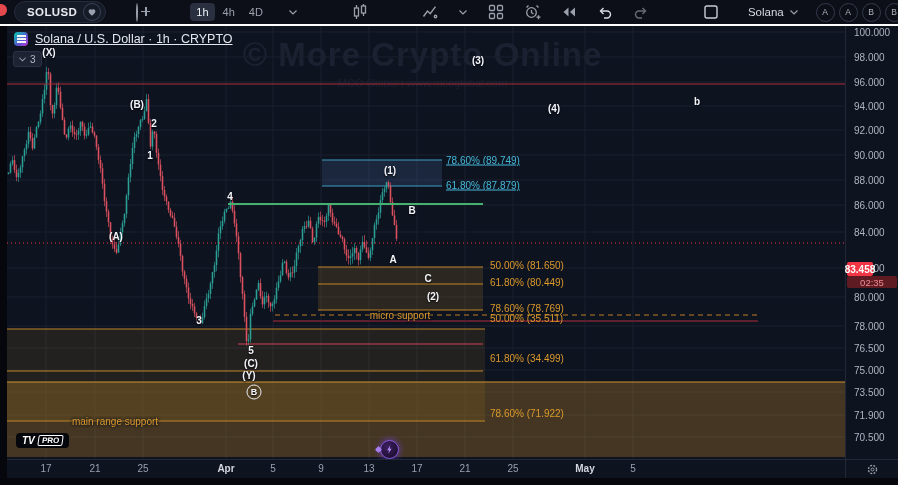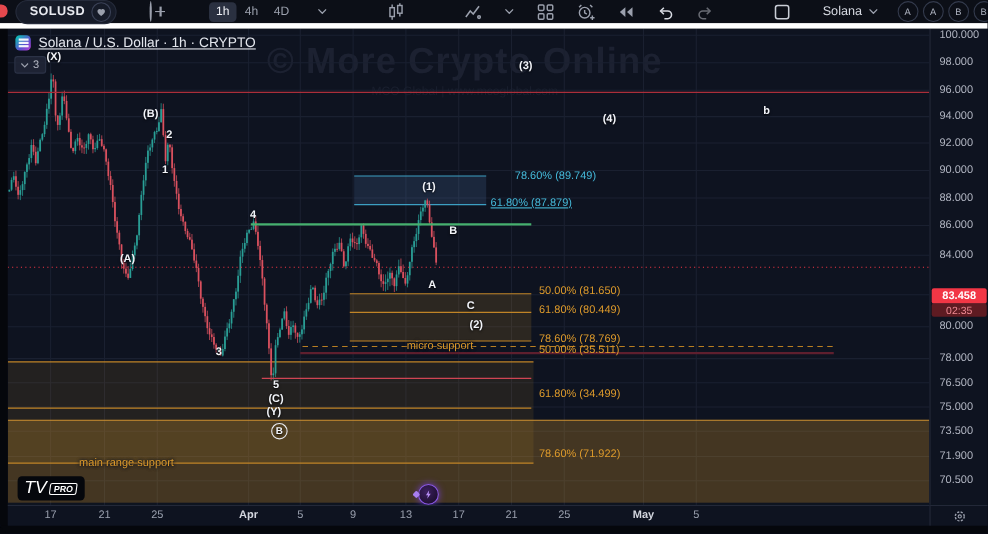--- a/index.html
+++ b/index.html
@@ -1,21 +1,21 @@
 <!DOCTYPE html>
 <html><head>
 <meta charset="utf-8">
 <style>
   html,body{margin:0;padding:0;background:#05070c;}
   #app{position:relative;width:898px;height:485px;overflow:hidden;background:#0e1320;
        font-family:"Liberation Sans","DejaVu Sans",sans-serif;color:#b4b8c4;
        border-radius:0 0 0 10px;}
   
   #toolbar{position:absolute;left:0;top:0;width:898px;height:26px;background:#0c0f17;
-           border-bottom:5px solid #ffffff;display:flex;align-items:center;padding-left:10px;box-sizing:border-box;z-index:30;gap:18px;}
+           border-bottom:2px solid #ffffff;display:flex;align-items:center;padding-left:10px;box-sizing:border-box;z-index:30;gap:18px;}
   .traffic-dot{position:absolute;left:-5px;top:4px;width:12px;height:12px;border-radius:50%;background:#e5484d;}
   .symbol-pill{display:flex;align-items:center;gap:6px;background:#161b28;border:1px solid #262c3c;
                border-radius:12px;height:20px;padding:0 4px 0 12px;margin-left:4px;cursor:pointer;}
   .sym-text{color:#e8eaf0;font-size:11.5px;font-weight:700;letter-spacing:.4px;}
   .fav-circ{width:16px;height:16px;border-radius:50%;border:1px solid #3a4156;display:flex;align-items:center;justify-content:center;}
   .tb-circle{width:17px;height:17px;border-radius:50%;border:1.3px solid #9ba0ad;margin-left:12px;position:relative;cursor:pointer;}
   .tb-circle:before,.tb-circle:after{content:"";position:absolute;background:#9ba0ad;}
   .tb-circle:before{left:4px;top:7.5px;width:9px;height:1.4px;}
   .tb-circle:after{left:7.8px;top:3.8px;width:1.4px;height:9px;}
   .tb-sep{width:1px;height:15px;background:#242a3a;margin:0 8px;}
@@ -55,35 +55,35 @@
                       text-align:center;font-size:9px;}
   .fib-label{position:absolute;transform:translateY(-50%);font-size:10px;white-space:nowrap;}
   .fib-cyan{color:#45b8d8;}
   .fib-orange{color:#dd9a2b;}
   .support-label{position:absolute;transform:translate(-50%,-50%);font-size:10px;color:#dd9a2b;
                  text-shadow:0 0 3px #0e1320,0 0 3px #0e1320;white-space:nowrap;}
   
   #price-axis{position:absolute;left:845px;top:26px;width:53px;height:433px;background:#0e1320;
               border-left:1px solid #232838;z-index:20;cursor:ns-resize;box-sizing:border-box;}
   .axis-label{position:absolute;left:8px;transform:translateY(-50%);font-size:10px;color:#b0b4c0;}
-  #price-badge{position:absolute;left:1px;top:236px;width:50px;height:14px;background:#f23645;border-radius:2px;
+  #price-badge{position:absolute;left:1px;top:236px;width:26px;height:14px;background:#f23645;border-radius:2px;
                color:#fff;font-size:10px;font-weight:700;display:flex;align-items:center;justify-content:center;z-index:21;}
   #countdown{position:absolute;left:1px;top:250px;width:50px;height:12px;background:#5e1b22;border-radius:2px;
              color:#f08b94;font-size:9.5px;display:flex;align-items:center;justify-content:center;z-index:21;}
   #time-axis{position:absolute;left:0;top:459px;width:845px;height:19px;background:#0e1320;
              border-top:1px solid #232838;z-index:20;cursor:ew-resize;box-sizing:border-box;}
   .time-label{position:absolute;top:3px;transform:translateX(-50%);font-size:10px;color:#9aa0ae;}
   .time-label.major{color:#d3d6de;font-weight:700;}
   #axis-corner{position:absolute;left:845px;top:459px;width:53px;height:19px;background:#0e1320;
                border-top:1px solid #232838;border-left:1px solid #232838;z-index:20;box-sizing:border-box;
                display:flex;align-items:center;justify-content:center;}
   
   #tv-logo{position:absolute;left:16px;top:433px;z-index:12;display:flex;align-items:center;gap:3px;
            background:#05070c;border-radius:4px;padding:2px 6px;cursor:pointer;}
-  #tv-logo .brand{color:#fff;font-weight:400;font-style:italic;font-size:16px;}
+  #tv-logo .brand{color:#fff;font-weight:700;font-style:italic;font-size:10px;}
   #tv-logo .tier{color:#fff;font-size:8px;font-weight:700;border:1px solid #fff;border-radius:2px;padding:0 3px;
                  transform:skewX(-8deg);}
   #assistant-widget{position:absolute;left:380px;top:440px;width:17px;height:17px;border-radius:50%;z-index:12;
                     background:radial-gradient(circle at 40% 35%,#3c2060,#150a22);border:1px solid #8a57e8;
                     box-shadow:0 0 7px rgba(123,63,242,.8);cursor:pointer;display:flex;align-items:center;justify-content:center;}
   #assistant-widget .spark{position:absolute;left:-5px;top:6px;width:5px;height:5px;background:#a87ef0;
                            transform:rotate(45deg);border-radius:1px;}
   #left-strip{position:absolute;left:0;top:0;width:7px;height:485px;background:#05070c;z-index:25;}
   #bottom-strip{position:absolute;left:0;top:478px;width:898px;height:7px;background:#05070c;z-index:26;}
 </style>
@@ -673,21 +673,21 @@
         <line x1="228" y1="204" x2="483" y2="204" stroke="#46b06e" stroke-width="2"></line>
         <line x1="275" y1="315" x2="758" y2="315" stroke="#b97f22" stroke-width="1" stroke-dasharray="5 4"></line>
         <line x1="273" y1="321" x2="758" y2="321" stroke="#5e1f2e" stroke-width="2"></line>
         <line x1="238" y1="344" x2="483" y2="344" stroke="#cf4553" stroke-width="1.2"></line>
         <line x1="7" y1="371" x2="483" y2="371" stroke="#c08427" stroke-width="1"></line>
         <line x1="7" y1="421" x2="485" y2="421" stroke="#c08427" stroke-width="1"></line>
         <line x1="7" y1="243" x2="845" y2="243" stroke="#f23645" stroke-width="1" stroke-dasharray="1 3"></line>
       </g>
     </svg>
   <div id="labels-layer">
-      <div class="fib-label fib-cyan" style="left: 468px; top: 160px;">78.60% (89.749)</div>
+      <div class="fib-label fib-cyan" style="left: 446px; top: 160px; text-decoration: underline;">78.60% (89.749)</div>
       <div class="fib-label fib-cyan" style="left: 446px; top: 185px; text-decoration: underline;">61.80% (87.879)</div>
       <div class="fib-label fib-orange" style="left: 490px; top: 265px; text-align: center;">50.00% (81.650)</div>
       <div class="fib-label fib-orange" style="left: 490px; top: 282px;">61.80% (80.449)</div>
       <div class="fib-label fib-orange" style="left: 490px; top: 308px;">78.60% (78.769)</div>
       <div class="fib-label fib-orange" style="left: 490px; top: 318px;">50.00% (35.511)</div>
       <div class="fib-label fib-orange" style="left: 490px; top: 358px;">61.80% (34.499)</div>
       <div class="fib-label fib-orange" style="left: 490px; top: 413px;">78.60% (71.922)</div>
       <div class="wave-label" style="left: 49px; top: 52px;">(X)</div>
       <div class="wave-label" style="left: 137px; top: 104px;">(B)</div>
       <div class="wave-label" style="left: 154px; top: 123px;">2</div>

